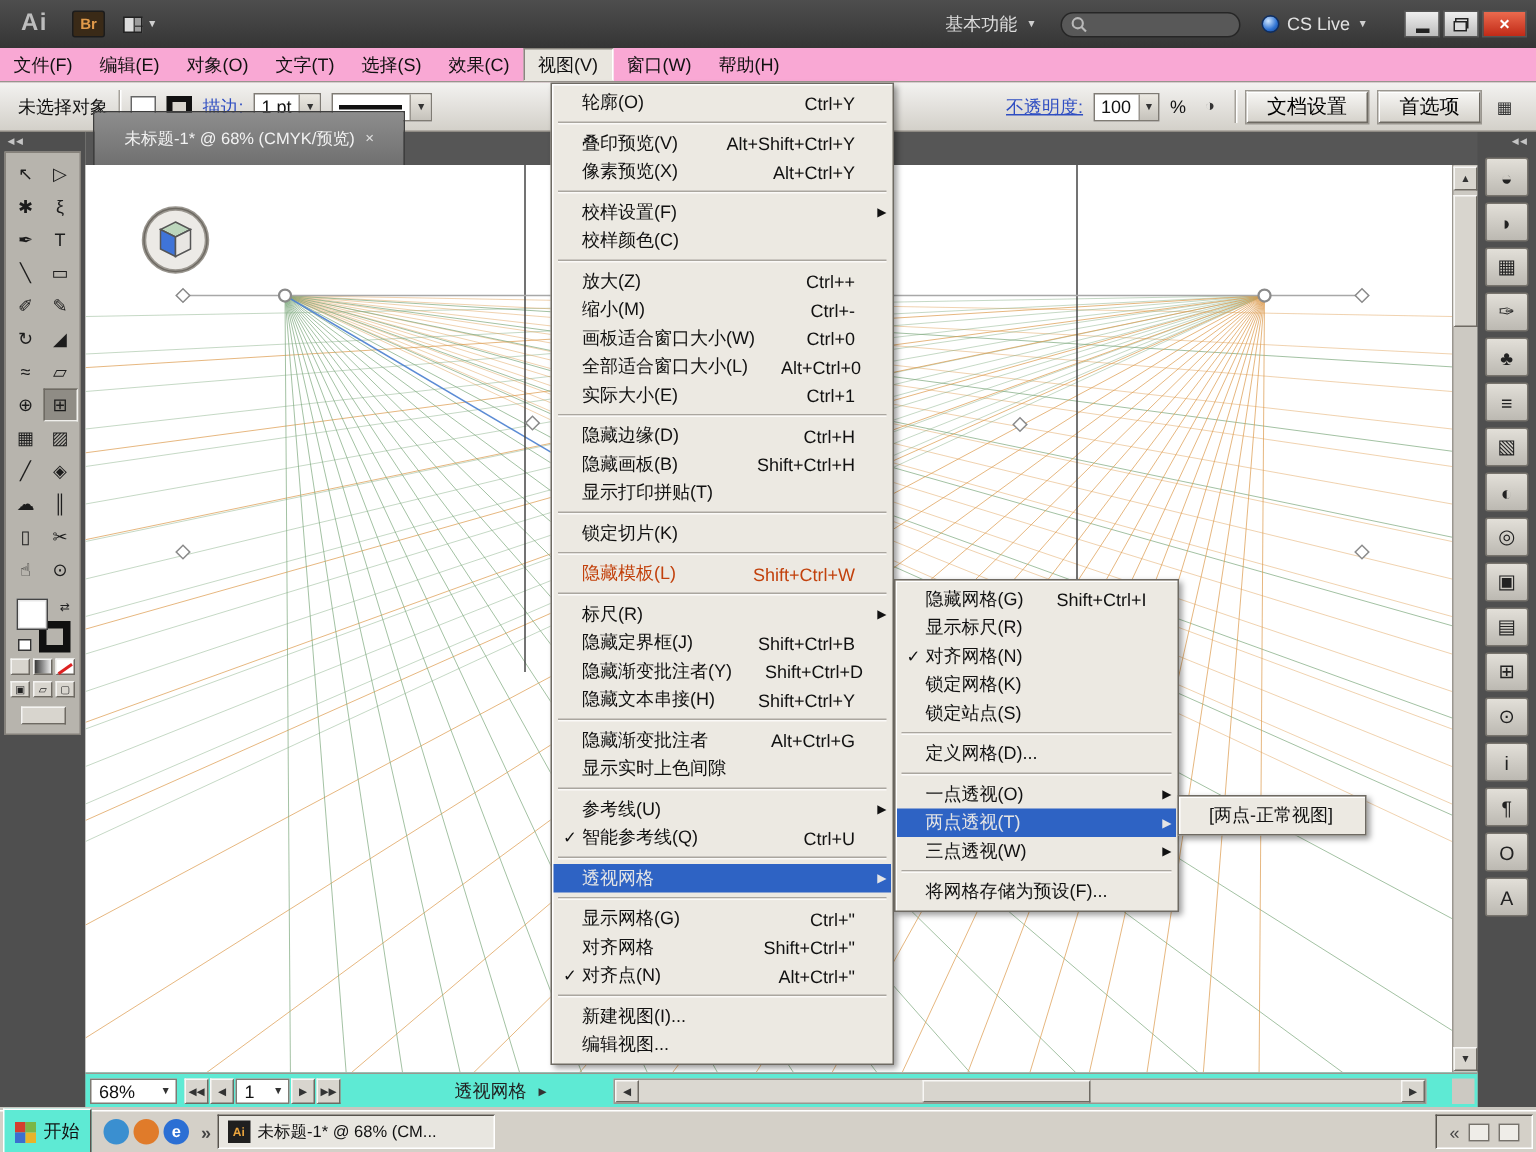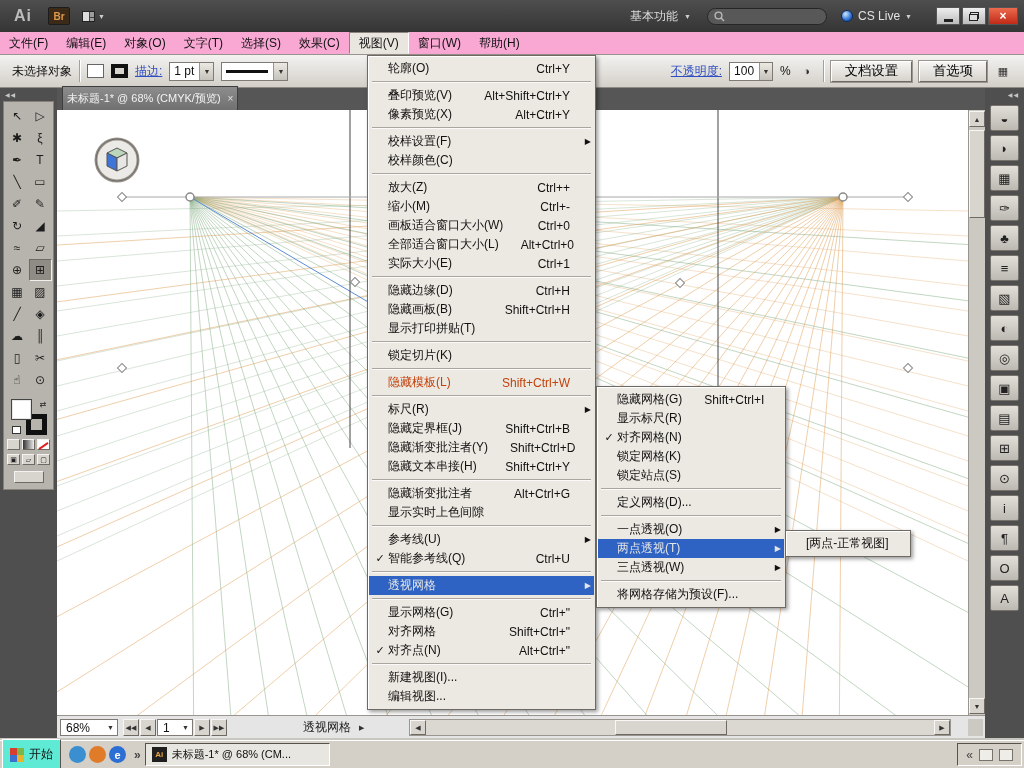--- a/index.html
+++ b/index.html
@@ -51,21 +51,21 @@
   .combo .dd { width:14px; height:17px; background:linear-gradient(#ece9e2,#c5c2bb); border-left:1px solid #9a968f;
     display:flex; align-items:center; justify-content:center; font-size:7px; color:#333; margin-left:5px;}
   .swatch-fill { width:17px; height:14px; background:#fff; border:1px solid #666; box-shadow:0 0 0 1px #fff inset; }
   .swatch-stroke { width:17px; height:14px; background:#d8d5ce; border:4px solid #111; }
   .brush-line { width:42px; height:3px; background:#111; }
   .push-btn { height:21px; padding:0 13px; background:linear-gradient(#f6f5f3,#d6d3cc);
     border:1px solid; border-color:#fff #6e6a63 #6e6a63 #fff; box-shadow:0 0 0 1px #9a968f; display:flex; align-items:center;}
   .cb-icon { width:18px; height:16px; display:flex; align-items:center; justify-content:center; color:#333; font-size:11px;}
   
   .tabbar { position:absolute; left:57px; top:88px; width:967px; height:22px; background:#565656; display:flex; align-items:flex-end; }
-  .doc-tab { margin-left:5px; height:24px; display:flex; align-items:center; gap:7px; padding:0 4px;
+  .doc-tab { margin-left:5px; height:36px; display:flex; align-items:center; gap:7px; padding:0 20px;
     background:linear-gradient(#8d8d8d,#707070); border:1px solid #3e3e3e; border-bottom:none; color:#f2f2f2; font-size:11px;}
   .tab-close { color:#e0e0e0; font-size:10px; }
   
   .tooldock { position:absolute; left:0; top:88px; width:57px; height:650px; background:#4f4f4f; }
   .dock-grip { height:13px; display:flex; align-items:center; padding:0 5px; color:#c5c5c5; font-size:6px; letter-spacing:1px;}
   .tools-panel { margin:0 3px; width:51px; background:#b7b4ad; border:1px solid #85817a; padding:3px 0 6px; }
   .tools-grid { display:grid; grid-template-columns:23px 23px; justify-content:center; }
   .tool { width:23px; height:22px; display:flex; align-items:center; justify-content:center; font-size:12px; color:#1c1c1c; }
   .tool.selected { background:#8f8c85; border:1px solid; border-color:#6e6a63 #f0efec #f0efec #6e6a63; }
   .fillstroke { position:relative; width:36px; height:36px; margin:8px auto 4px; }
@@ -85,21 +85,21 @@
   .panel-icon { width:29px; height:26px; background:linear-gradient(#e2dfd8,#bcb9b2); border:1px solid #77736c;
     display:flex; align-items:center; justify-content:center; font-size:13px; color:#222; border-radius:2px;}
   
   .canvas { position:absolute; left:57px; top:110px; width:911px; height:605px; background:#fff; overflow:hidden; }
   
   .vscroll { position:absolute; left:968px; top:110px; width:17px; height:605px; background:#ccc9c2; border-left:1px solid #9a968f; }
   .sb-btn { position:absolute; left:0; width:16px; height:16px; background:#d8d5ce; border:1px solid; border-color:#f8f7f5 #6e6a63 #6e6a63 #f8f7f5;
     display:flex; align-items:center; justify-content:center; font-size:7px; color:#333;}
   .v-thumb { position:absolute; left:0; top:20px; width:16px; height:88px; background:#d8d5ce; border:1px solid; border-color:#f8f7f5 #6e6a63 #6e6a63 #f8f7f5;}
   
-  .statusbar { position:absolute; left:57px; top:715px; width:928px; height:23px; background:#e5e5e5; border-top:1px solid #9a968f; }
+  .statusbar { position:absolute; left:57px; top:715px; width:928px; height:23px; background:#5eead4; border-top:1px solid #9a968f; }
   .st-combo { position:absolute; top:3px; height:17px; display:flex; align-items:center; background:#fff; border:1px solid #7f7b74; padding-left:5px; }
   .st-btn { position:absolute; top:3px; width:16px; height:17px; background:#d8d5ce; border:1px solid; border-color:#f8f7f5 #6e6a63 #6e6a63 #f8f7f5;
     display:flex; align-items:center; justify-content:center; font-size:7px; color:#333;}
   .hscroll { position:absolute; left:352px; top:3px; width:542px; height:17px; background:#dbd8d1; border:1px solid #9a968f; }
   .h-thumb { position:absolute; left:205px; top:0; width:112px; height:15px; background:#d8d5ce; border:1px solid; border-color:#f8f7f5 #6e6a63 #6e6a63 #f8f7f5;}
   .st-status { position:absolute; left:240px; top:3px; height:17px; display:flex; align-items:center; gap:8px; padding:0 6px; color:#222;}
   .corner { position:absolute; right:2px; top:3px; width:15px; height:17px; background:#ccc9c2; }
   
   .taskbar { position:absolute; left:0; top:740px; width:1024px; height:28px; background:#d4d0c8; border-top:1px solid #fff;
     display:flex; align-items:center; gap:4px; padding:0 2px; }

